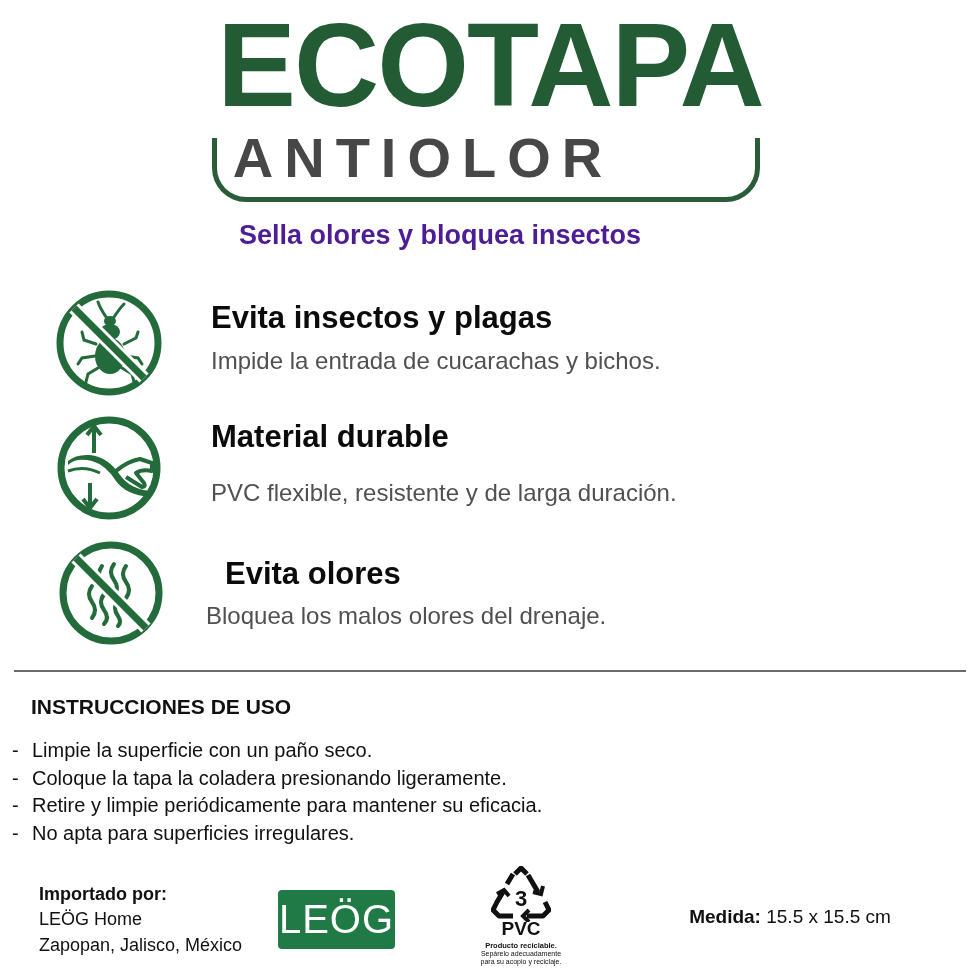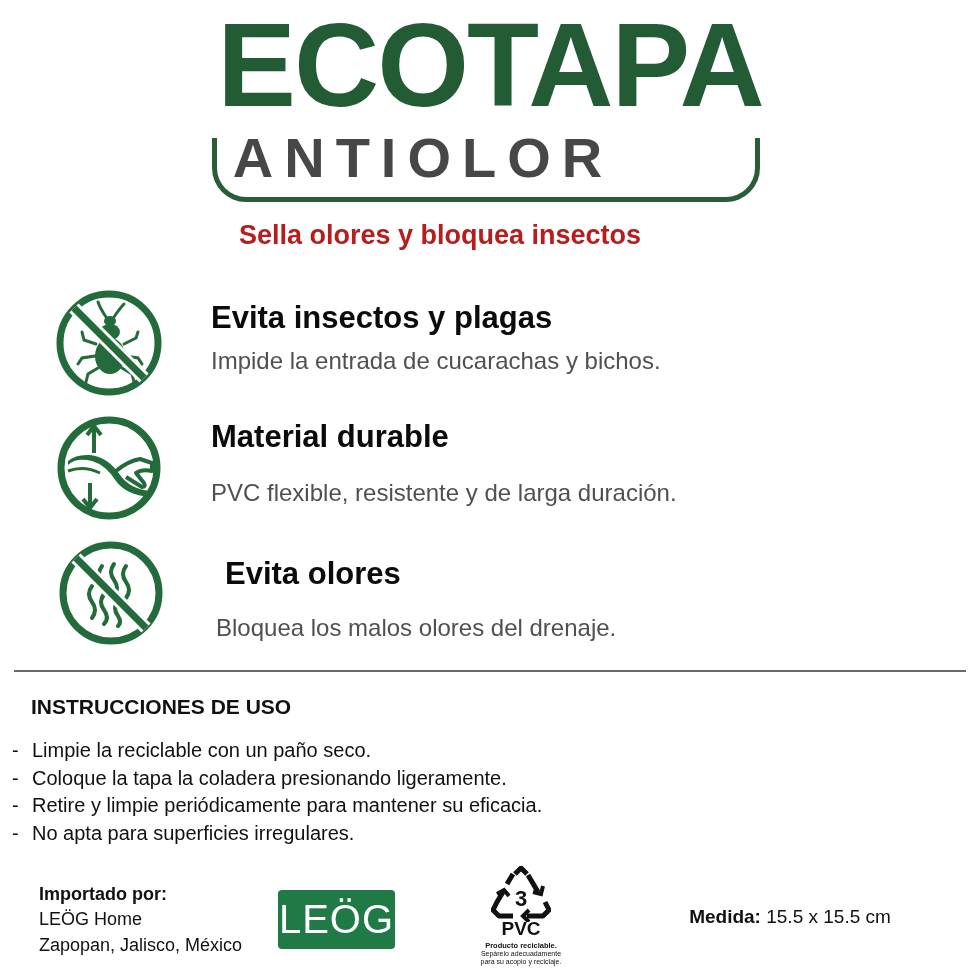--- a/index.html
+++ b/index.html
@@ -17,21 +17,21 @@
     border: 5px solid #2a5d37; border-top: none; border-radius: 0 0 34px 34px;
   }
   .brand-sub {
     position: absolute; left: 0; width: 836px; top: 128px; text-align: center;
     font-family: "Liberation Sans", sans-serif; font-weight: 700;
     font-size: 56px; line-height: 60px; letter-spacing: 11px; color: #474747;
     padding-left: 10px;
   }
   .tagline {
     position: absolute; left: 0; width: 880px; top: 218px; text-align: center;
-    font-family: "Liberation Sans", sans-serif; font-weight: 700; font-size: 27px; line-height: 34px; color: #b91c1c;
+    font-family: "Liberation Sans", sans-serif; font-weight: 700; font-size: 27px; line-height: 34px; color: #4c1d95;
   }
 
   .feature { position: absolute; left: 0; width: 980px; }
   .feature .icon { position: absolute; left: 54px; width: 110px; height: 110px; }
   .feature .f-title {
     position: absolute; font-family: "Liberation Sans", sans-serif; font-weight: 700;
     font-size: 31px; line-height: 36px; color: #0b0b0b;
   }
   .feature .f-desc {
     position: absolute; font-family: "Liberation Sans", sans-serif; font-size: 24px;
@@ -139,30 +139,30 @@
       <path d="M58 26 Q52 34 58 42 Q64 50 58 58" stroke="#236b3a" stroke-width="4" fill="none" stroke-linecap="round"></path>
       <path d="M70 28 Q64 36 70 44 Q76 52 70 60" stroke="#236b3a" stroke-width="4" fill="none" stroke-linecap="round"></path>
       <path d="M36 48 Q30 56 36 64 Q42 72 36 80" stroke="#236b3a" stroke-width="4" fill="none" stroke-linecap="round"></path>
       <path d="M48 56 Q42 64 48 72 Q54 80 48 86" stroke="#236b3a" stroke-width="4" fill="none" stroke-linecap="round"></path>
       <path d="M62 62 Q56 70 62 78 Q66 84 62 88" stroke="#236b3a" stroke-width="4" fill="none" stroke-linecap="round"></path>
       <line x1="20" y1="20" x2="90" y2="90" stroke="#ffffff" stroke-width="13"></line>
       <line x1="20" y1="20" x2="90" y2="90" stroke="#236b3a" stroke-width="7"></line>
     </svg>
   </div>
   <div class="f-title" style="left:225px; top:18px;">Evita olores</div>
-  <div class="f-desc" style="left:216px; top:63px;margin-top:12px;">Bloquea los malos olores del drenaje.</div>
+  <div class="f-desc" style="left:206px; top:63px;">Bloquea los malos olores del drenaje.</div>
 </div>
 
 <div class="divider"></div>
 
 <div class="instr-title">INSTRUCCIONES DE USO</div>
 <ul class="instr-list">
   <li>
       <span class="dash">-</span>
-      <span>Limpie la reciclable con un paño seco.</span>
+      <span>Limpie la superficie con un paño seco.</span>
     </li>
   <li>
       <span class="dash">-</span>
       <span>Coloque la tapa la coladera presionando ligeramente.</span>
     </li>
   <li>
       <span class="dash">-</span>
       <span>Retire y limpie periódicamente para mantener su eficacia.</span>
     </li>
   <li>

